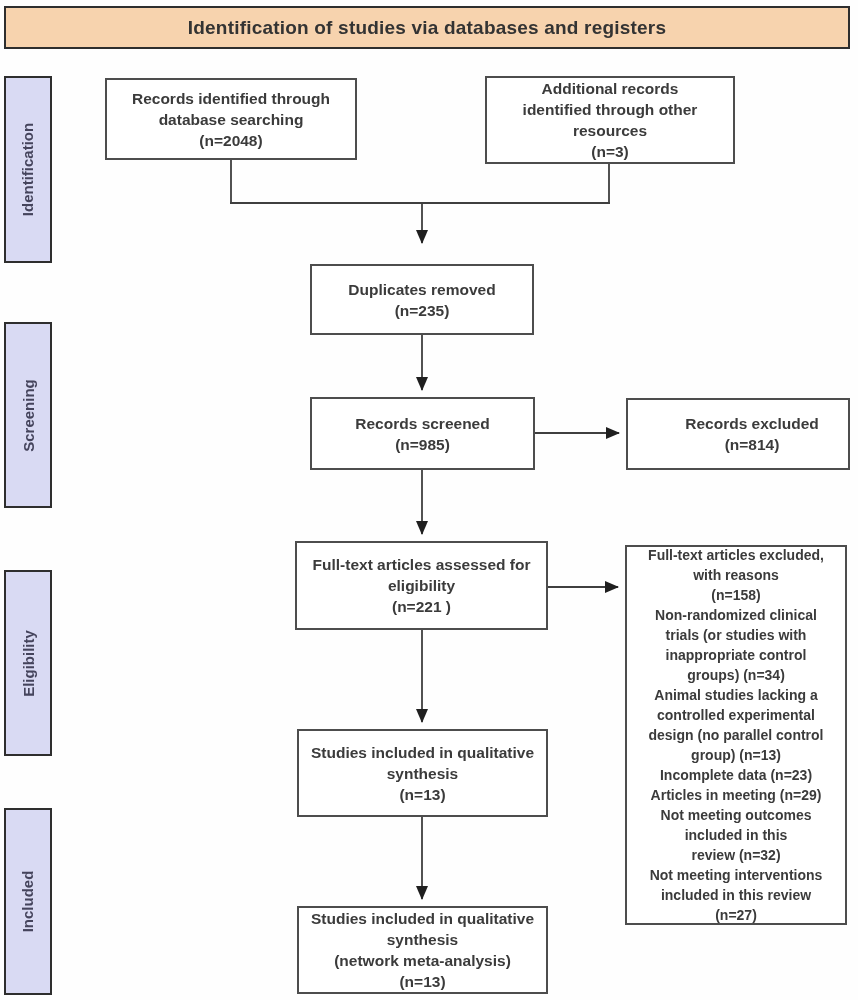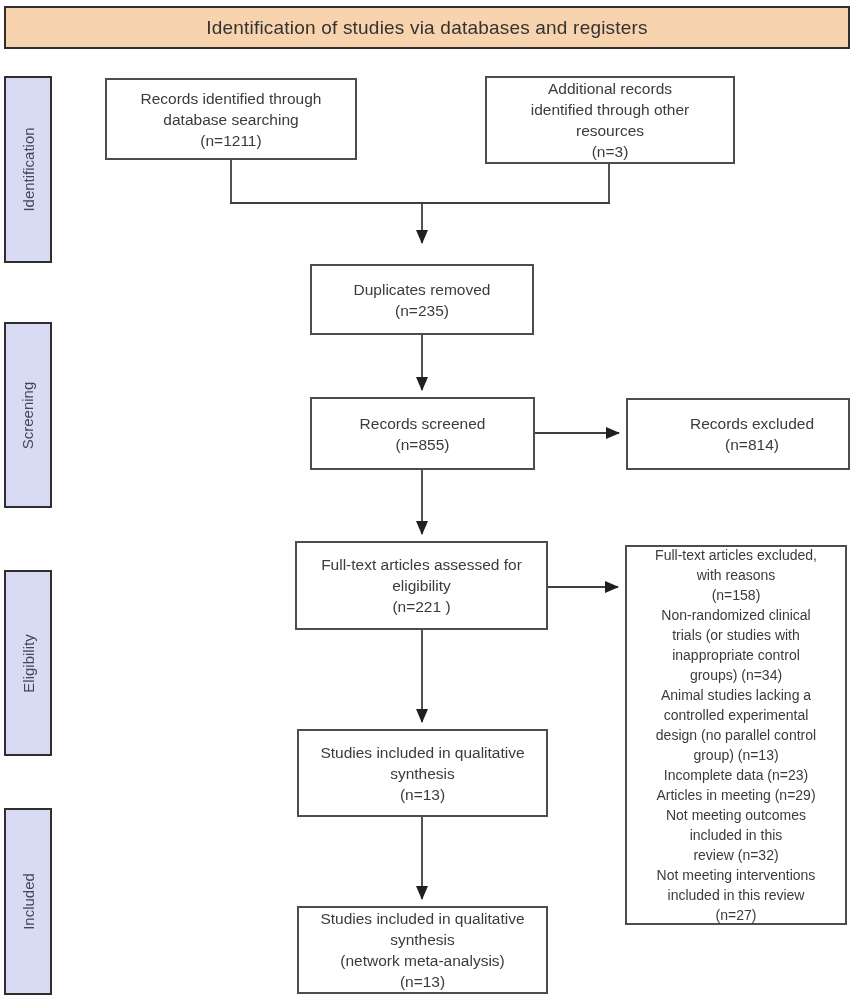--- a/index.html
+++ b/index.html
@@ -5,20 +5,21 @@
   * { margin: 0; padding: 0; box-sizing: border-box; }
   html, body { background: #ffffff; }
   body { font-family: "Liberation Sans", "DejaVu Sans", sans-serif; }
 
   .canvas {
     position: relative;
     width: 858px;
     height: 1000px;
     background: #fefefe;
     overflow: hidden;
+    font-weight: bold;
   }
 
   .banner {
     position: absolute;
     left: 4px; top: 6px;
     width: 846px; height: 43px;
     background: #f7d3ae;
     border: 2px solid #2e2e2e;
     display: flex;
     align-items: center;
@@ -124,29 +125,29 @@
       <path d="M548,587 L618,587" marker-end="url(#arrow)"></path>
 
       <path d="M422,630 L422,722" marker-end="url(#arrow)"></path>
 
       <path d="M422,817 L422,899" marker-end="url(#arrow)"></path>
     </g>
   </svg>
 
   <div class="fbox box-records-identified">Records identified through
 database searching
-(n=1211)</div>
+(n=2048)</div>
   <div class="fbox box-additional-records">Additional records
 identified through other
 resources
 (n=3)</div>
   <div class="fbox box-duplicates-removed">Duplicates removed
 (n=235)</div>
   <div class="fbox box-records-screened">Records screened
-(n=855)</div>
+(n=985)</div>
   <div class="fbox box-records-excluded">Records excluded
 (n=814)</div>
   <div class="fbox box-fulltext-assessed">Full-text articles assessed for
 eligibility
 (n=221 )</div>
   <div class="fbox box-fulltext-excluded">Full-text articles excluded,
 with reasons
 (n=158)
 Non-randomized clinical
 trials (or studies with

